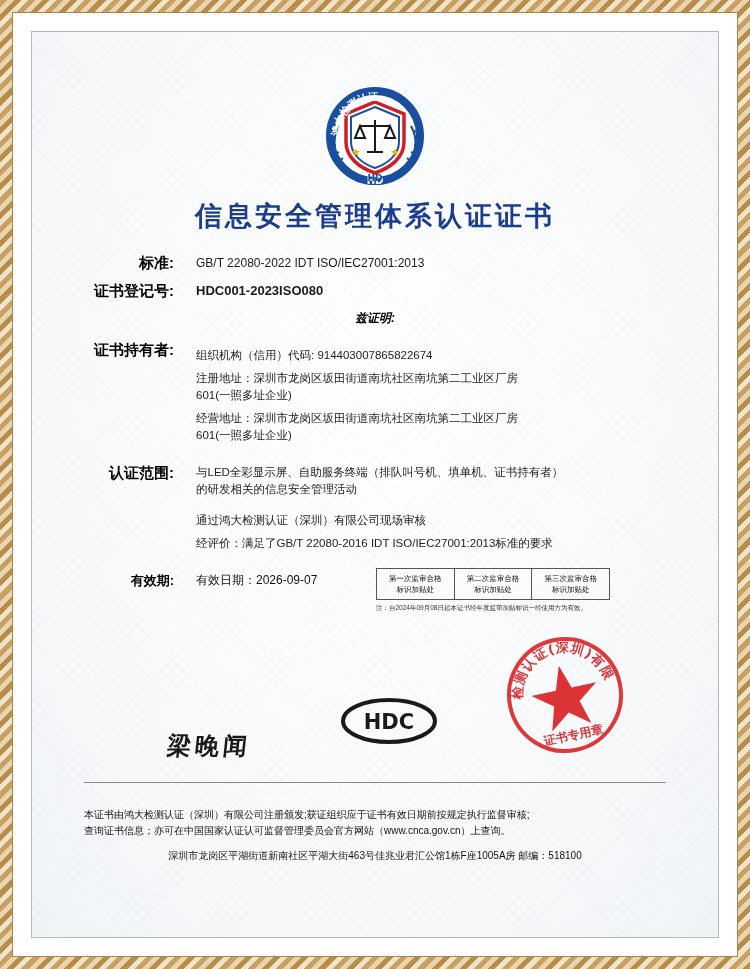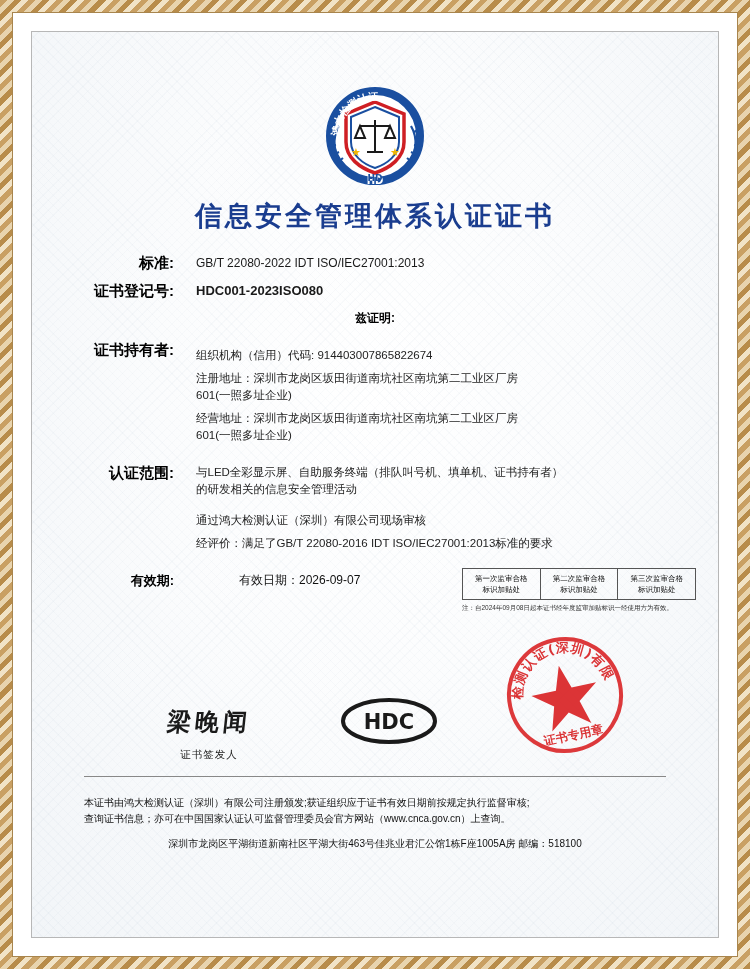--- a/index.html
+++ b/index.html
@@ -117,31 +117,31 @@
     font-size: 11.5px;
     line-height: 17px;
     color: #222222;
   }
   .centered-note {
     text-align: center;
     font-size: 12px;
     font-weight: bold;
     margin: 8px 0 14px 0;
     color: #000000;
+    font-style: italic;
   }
   .spacer-6 { height: 6px; }
   .spacer-10 { height: 10px; }
   .spacer-14 { height: 14px; }
 
   
   .validity-block {
     display: flex;
     align-items: flex-start;
     margin-top: 16px;
-    gap: 43px;
   }
   .validity-label {
     width: 112px;
     flex: 0 0 112px;
     text-align: right;
     padding-right: 22px;
     box-sizing: border-box;
     font-weight: bold;
     font-size: 13px;
     color: #000;
@@ -216,23 +216,23 @@
   .stamp-col {
     flex: 1;
     display: flex;
     justify-content: center;
     align-items: center;
     padding-bottom: 4px;
   }
 
   
   .footer {
-    margin-top: 14px;
+    margin-top: 20px;
     border-top: 1px solid #888888;
-    padding-top: 18px;
+    padding-top: 24px;
     font-size: 10px;
     line-height: 16px;
     color: #111111;
   }
   .footer-line { text-align: left; }
   .footer-addr {
     text-align: center;
     margin-top: 9px;
     font-size: 10px;
     color: #111;
@@ -346,21 +346,20 @@
                 <div>标识加贴处</div>
               </div>
             </div>
             <div class="surv-note">注：自2024年09月08日起本证书经年度监审加贴标识一经使用方为有效。</div>
           </div>
         </div>
 
         <div class="seal-row">
           <div class="signature-col">
             <div class="sig-script">梁晚闻</div>
-            <div class="sig-caption">证书签发人</div>
           </div>
 
           <div class="hdc-col">
             <svg width="96" height="54" viewBox="0 0 96 54">
               <ellipse cx="48" cy="27" rx="46" ry="21" fill="none" stroke="#1a1a1a" stroke-width="4"></ellipse>
               <text x="48" y="35" text-anchor="middle" font-size="21" font-weight="bold" fill="#1a1a1a" font-family="DejaVu Sans, sans-serif">HDC</text>
             </svg>
           </div>
 
           <div class="stamp-col">

